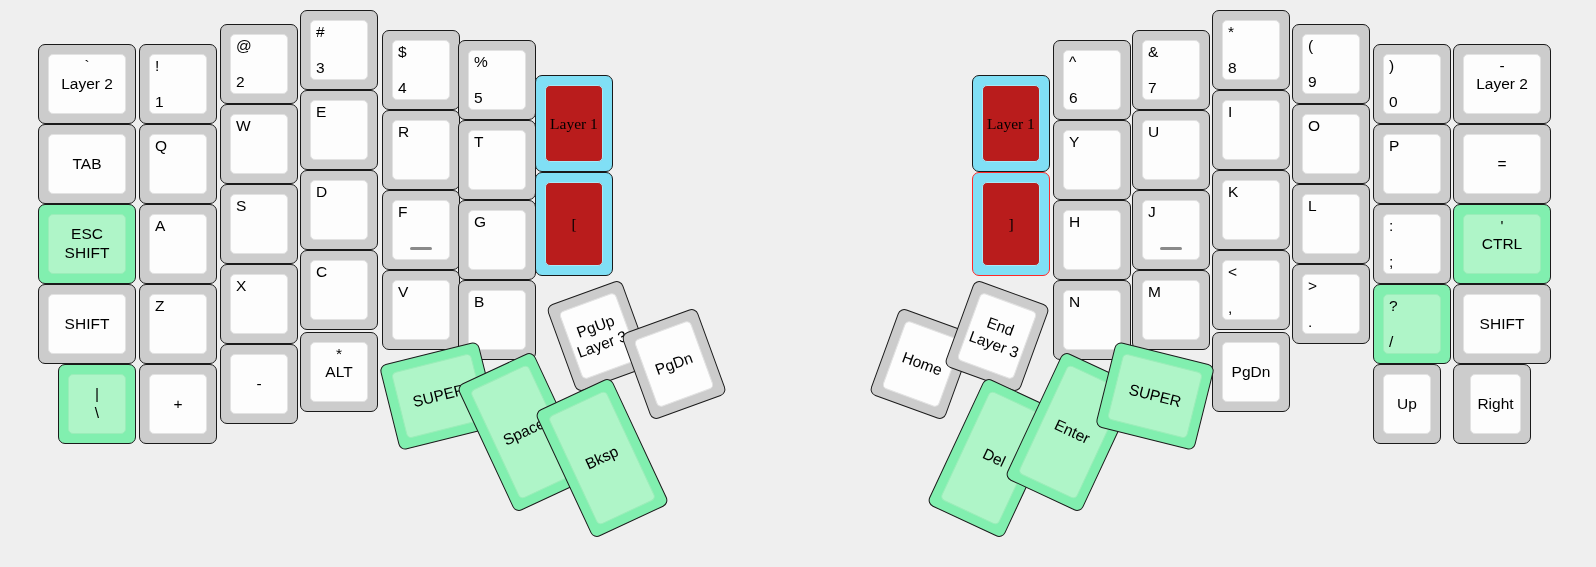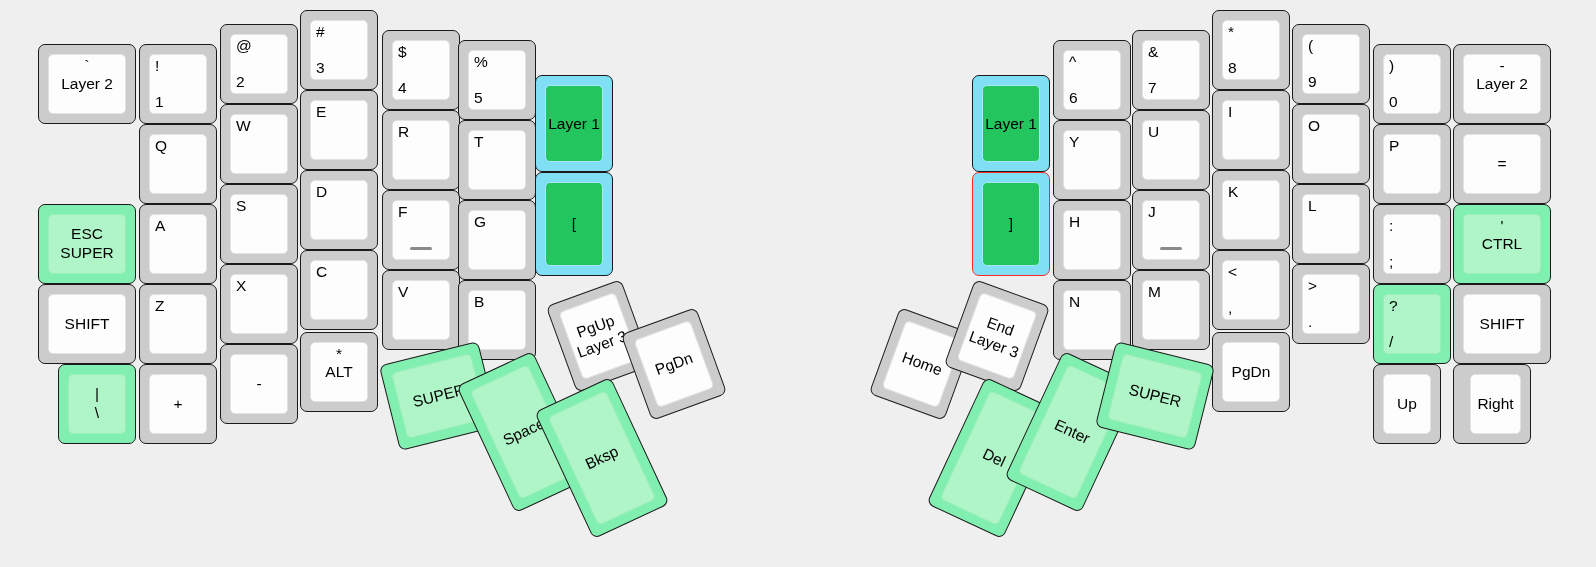--- a/index.html
+++ b/index.html
@@ -52,39 +52,44 @@
     left:50%; bottom:9px;
     width:22px;height:3px;
     transform:translateX(-50%);
     background:#8a8a8a;
     border-radius:2px;
   }
   
   .key.green{ background:#81efaf; }
   .key.green > .cap{ background:#aff5c8; border-color:#9bedb9; }
   .key.blue{ background:#80dff5; }
-  .key.blue > .cap{ background:#22c55e; border-color:#a8e9f7; }
+  .key.blue > .cap{ background:#b91c1c; border-color:#a8e9f7;font-family:Liberation Serif, serif; }
   .key.sel{ border-color:#ff2a2a; }
   
   .key.rot{ transform-origin:center center; }
 </style>
 </head>
 <body>
 
 <div id="board">
     <div class="key" style="left: 38px; top: 44px; width: 98px; height: 80px;">
       <div class="cap">
         <div class="lg tc">`</div>
         <div class="lg ctr">Layer 2</div>
       </div>
     </div>
+    <div class="key" style="left: 38px; top: 124px; width: 98px; height: 80px;">
+      <div class="cap">
+        <div class="lg ctr">TAB</div>
+      </div>
+    </div>
     <div class="key green" style="left: 38px; top: 204px; width: 98px; height: 80px;">
       <div class="cap">
         <div class="lg ctr2">ESC
-SUPER</div>
+SHIFT</div>
       </div>
     </div>
     <div class="key" style="left: 38px; top: 284px; width: 98px; height: 80px;">
       <div class="cap">
         <div class="lg ctr">SHIFT</div>
       </div>
     </div>
     <div class="key green" style="left: 58px; top: 364px; width: 78px; height: 80px;">
       <div class="cap">
         <div class="lg ctr2">|

